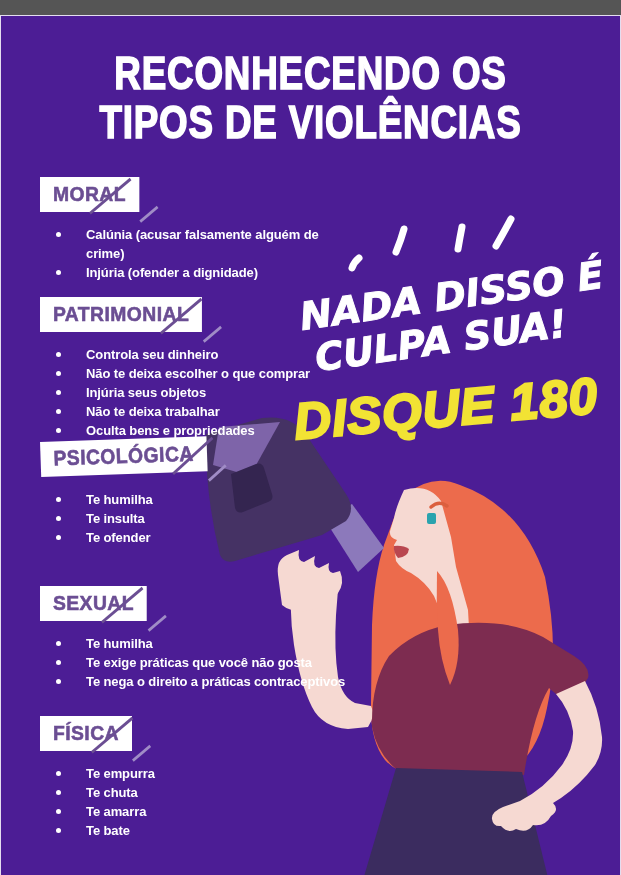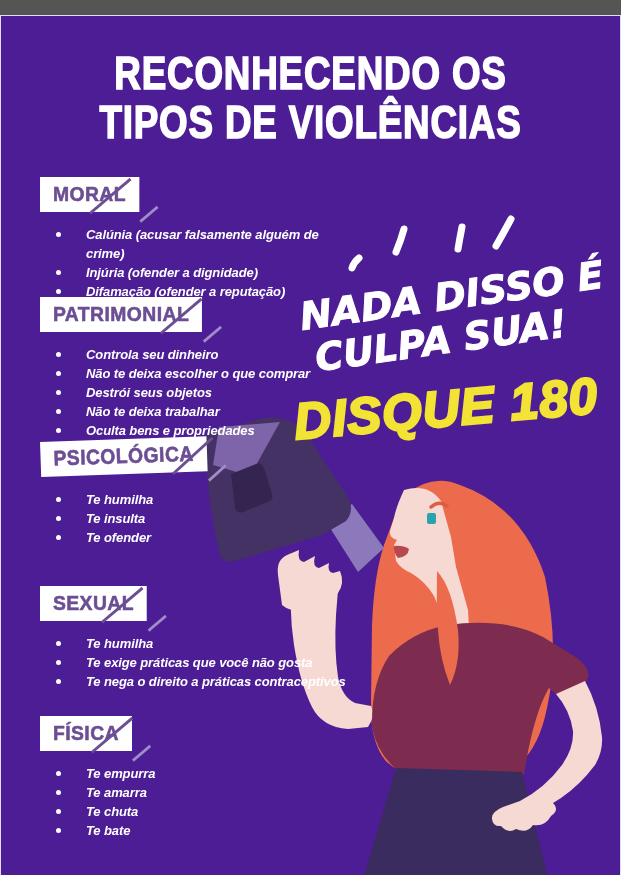--- a/index.html
+++ b/index.html
@@ -29,21 +29,21 @@
     -webkit-text-stroke:.6px #6B4E93;
   }
   .banner .slash{
     position:absolute;top:-9px;width:2.5px;height:56px;background:#6B4E93;
     transform:rotate(52deg);
   }
   .banner .tick{
     position:absolute;width:2.5px;height:24px;background:#A08CC6;
     transform:rotate(52deg);right:-12px;bottom:-14px;
   }
-  .cat ul{list-style:none;margin:13px 0 0;padding:0;font-style:italic;}
+  .cat ul{list-style:none;margin:13px 0 0;padding:0;}
   .cat li{
     position:relative;color:#fff;font-weight:bold;font-size:13px;
     line-height:19px;padding-left:46px;letter-spacing:-.1px;
   }
   .cat li::before{
     content:"";position:absolute;left:16px;top:7px;width:5px;height:5px;
     border-radius:50%;background:#fff;
   }
 
   
@@ -145,34 +145,33 @@
 
     <section class="cat" style="top:162px">
       <div class="banner">
         <span>MORAL</span>
         <i class="slash" style="right:30px"></i>
         <i class="tick"></i>
       </div>
       <ul>
         <li>Calúnia (acusar falsamente alguém de crime)</li>
         <li>Injúria (ofender a dignidade)</li>
-        <li>Difamação (ofender a reputação)</li>
       </ul>
     </section>
 
     <section class="cat" style="top:282px">
       <div class="banner">
         <span>PATRIMONIAL</span>
         <i class="slash" style="right:22px"></i>
         <i class="tick"></i>
       </div>
       <ul>
         <li>Controla seu dinheiro</li>
         <li>Não te deixa escolher o que comprar</li>
-        <li>Destrói seus objetos</li>
+        <li>Injúria seus objetos</li>
         <li>Não te deixa trabalhar</li>
         <li>Oculta bens e propriedades</li>
       </ul>
     </section>
 
     <section class="cat" style="top:427px">
       <div class="banner" style="transform:rotate(-2deg) scaleX(.92)">
         <span>PSICOLÓGICA</span>
         <i class="slash" style="right:14px"></i>
         <i class="tick"></i>
@@ -198,22 +197,22 @@
     </section>
 
     <section class="cat" style="top:701px">
       <div class="banner">
         <span>FÍSICA</span>
         <i class="slash" style="right:20px"></i>
         <i class="tick"></i>
       </div>
       <ul>
         <li>Te empurra</li>
+        <li>Te chuta</li>
         <li>Te amarra</li>
-        <li>Te chuta</li>
         <li>Te bate</li>
       </ul>
     </section>
 
     <div class="callout">
       <div>NADA DISSO É</div>
       <div>CULPA SUA!</div>
     </div>
 
     <div class="hotline">DISQUE 180</div>

